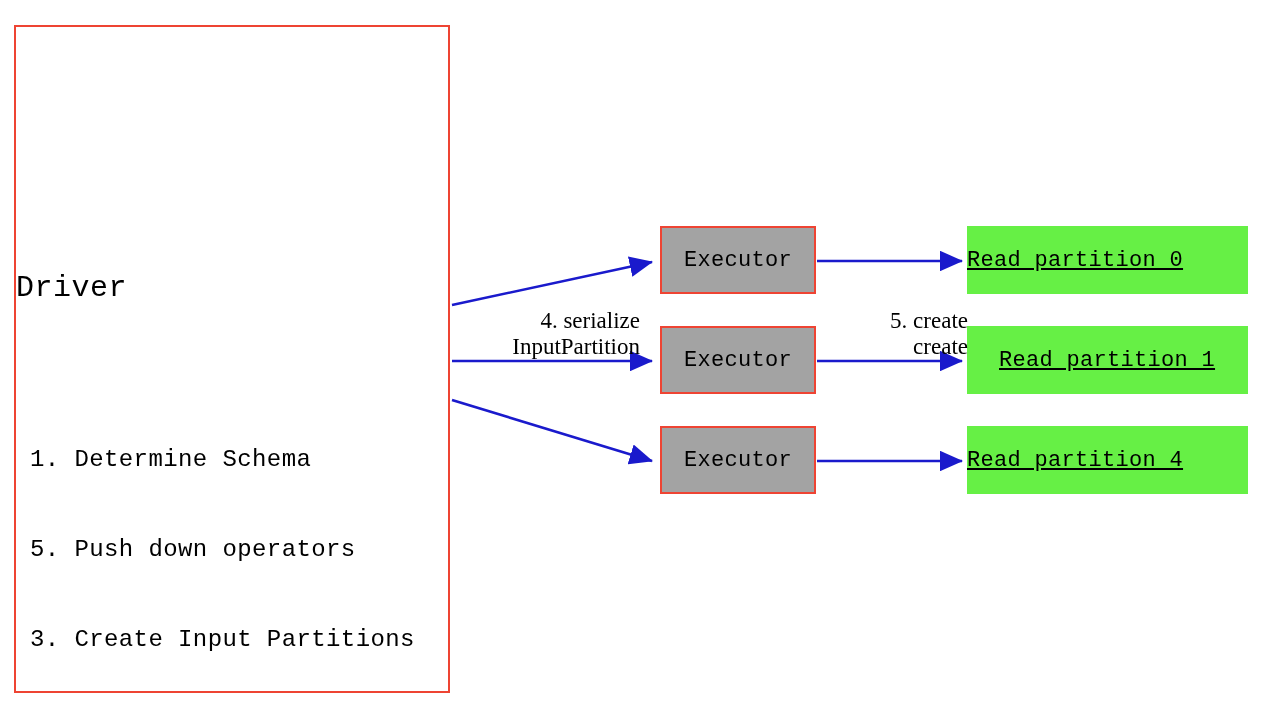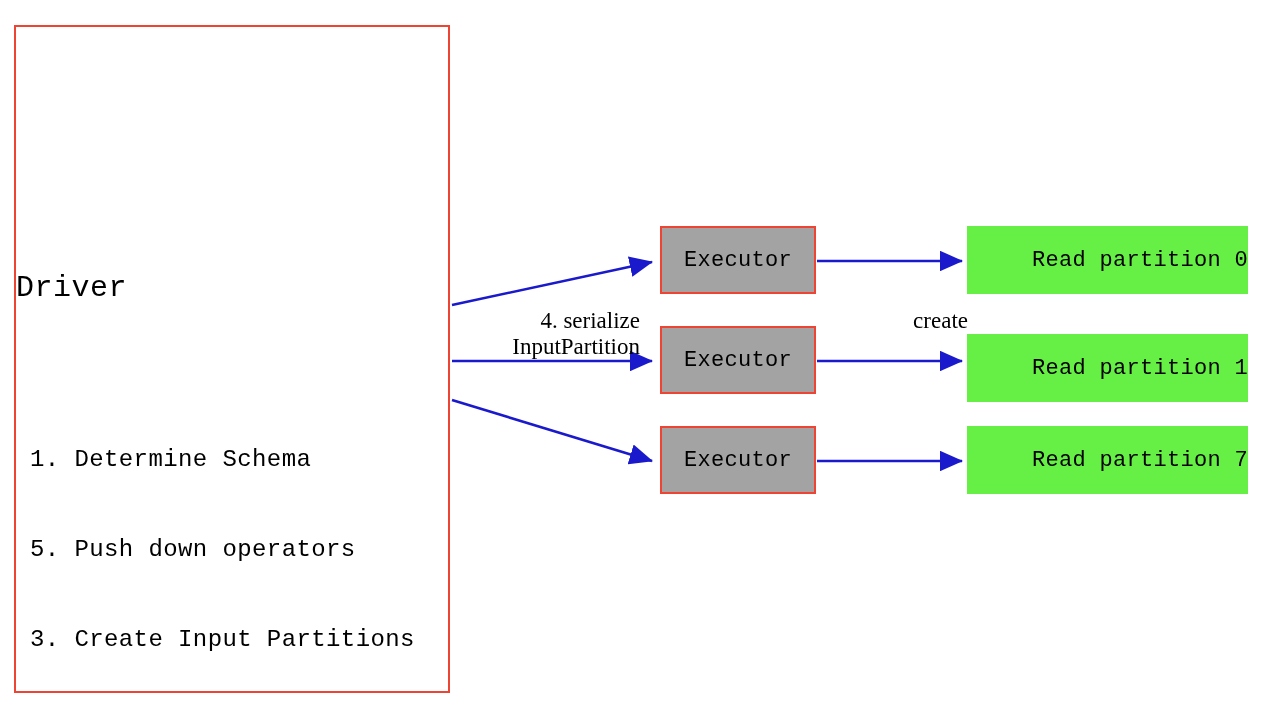--- a/index.html
+++ b/index.html
@@ -83,21 +83,22 @@
   
   .partition-box {
     position: absolute;
     left: 967px;
     width: 281px;
     height: 68px;
     background: #66f045;
     box-sizing: border-box;
     display: flex;
     align-items: center;
-    justify-content: flex-end;
+    justify-content: flex-start;
+    text-decoration: underline;
   }
   .partition-label {
     font-family: "Liberation Mono", "DejaVu Sans Mono", monospace;
     font-size: 22px;
     color: #000000;
     letter-spacing: 0.3px;
   }
 
   
   .edge-label {
@@ -175,30 +176,31 @@
   </div>
 
   <div class="executor-box" style="left:660px; top:426px;">
     <span class="executor-label">Executor</span>
   </div>
 
   <div class="partition-box" style="top:226px;">
     <span class="partition-label">Read partition 0</span>
   </div>
 
-  <div class="partition-box" style="top:334px;">
+  <div class="partition-box" style="top:326px;padding-left:32px;">
     <span class="partition-label">Read partition 1</span>
   </div>
 
   <div class="partition-box" style="top:426px;">
-    <span class="partition-label">Read partition 7</span>
+    <span class="partition-label">Read partition 4</span>
   </div>
 
   <div class="edge-label" id="label-serialize">
     <div>4. serialize</div>
     <div>InputPartition</div>
   </div>
 
   <div class="edge-label" id="label-create-reader">
+    <div>5. create</div>
     <div>create</div>
   </div>
 
 </div>
 
 </body></html>

